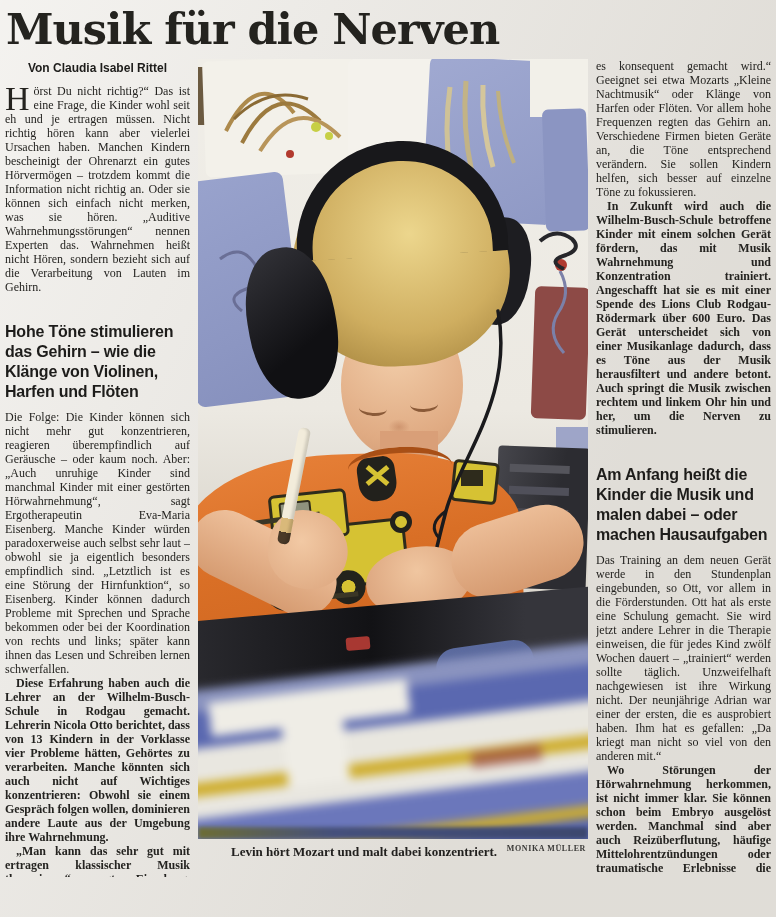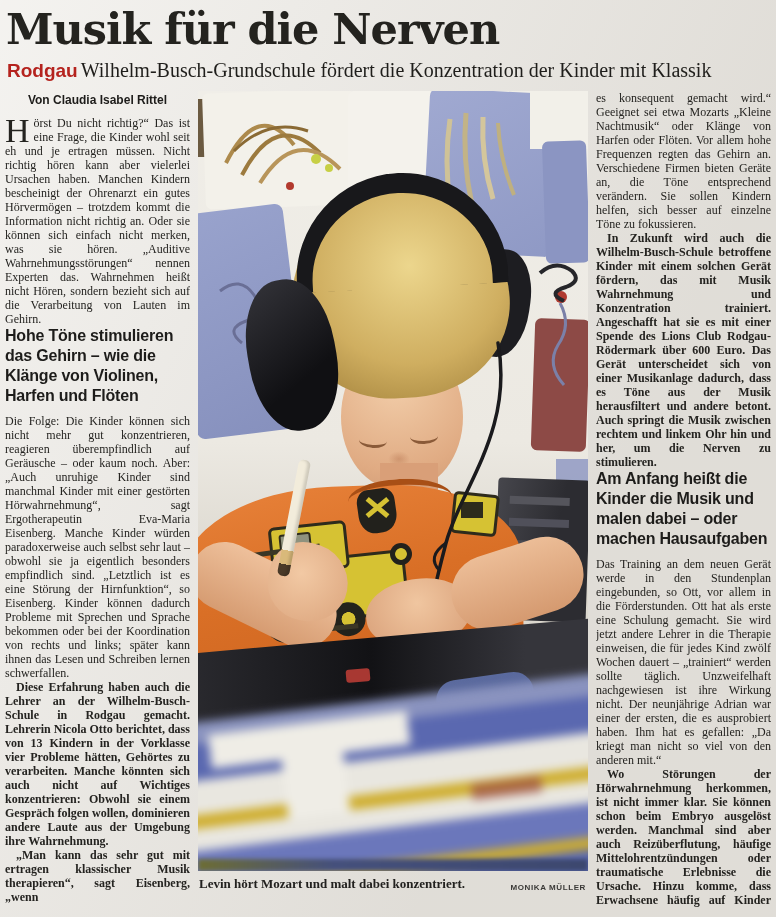--- a/index.html
+++ b/index.html
@@ -14,21 +14,21 @@
   .content{display:flex;gap:8px;padding:0 5px;height:818px;overflow:hidden;}
   .col{overflow:hidden;}
   .col.left{width:186px;}
   .col.right{width:176px;}
   .byline{text-align:center;font-family:"Liberation Sans",sans-serif;font-weight:700;
           font-size:12px;margin:2px 0 9px;color:#1d1c1a;}
   .body{font-size:12px;line-height:14px;text-align:justify;margin:0;hyphens:auto;-webkit-hyphens:auto;}
   .indent{text-indent:11px;font-weight:bold;}
   .dropcap{float:left;font-size:34px;line-height:27px;padding:1px 4px 0 0;color:#24231f;}
   .crosshead{font-family:"Liberation Sans",sans-serif;font-weight:700;font-size:16px;
-             line-height:20px;letter-spacing:-.2px;margin:0 0 8px;color:#1d1c1a;}
+             line-height:20px;letter-spacing:-.2px;margin:28px 0 8px;color:#1d1c1a;}
   
   .photo-col{width:390px;margin:0;}
   .photo{position:relative;width:390px;height:780px;overflow:hidden;
          background:linear-gradient(#f0eee8 0,#ece9e2 45%,#ddd9d0 60%,#d7d3c9 100%);}
   .photo div, .photo svg{position:absolute;}
   
   .p-slab{left:0;top:8px;width:14px;height:58px;background:#6b5a41;}
   .p-w1{left:6px;top:0;width:150px;height:116px;background:#f3f1ea;transform:rotate(-2deg);border-radius:6px;}
   .p-b1{left:-14px;top:118px;width:112px;height:225px;background:linear-gradient(160deg,#99a3cd,#8690bd);transform:rotate(-7deg);border-radius:8px;}
   .p-w2{left:150px;top:0;width:130px;height:103px;background:#f4f2ec;border-radius:6px;}
@@ -94,31 +94,30 @@
             background:linear-gradient(#5a6a9e,#44538a);}
   .t-red{left:148px;top:578px;width:24px;height:13px;background:#a83832;border-radius:3px;transform:rotate(-5deg);}
   .fg{left:-25px;top:608px;width:440px;height:215px;transform:rotate(-7deg);filter:blur(5px);
       background:linear-gradient(#8a93bf 0 22px,#5a68b0 22px 58px,#e9e7e0 58px 92px,#cfae2e 92px 106px,
                  #e9e7e0 106px 128px,#6b77bb 128px 162px,#cfae2e 162px 174px,#5a68b0 174px 215px);}
   .fg-t-bar{left:45px;top:14px;width:200px;height:34px;background:#efede6;}
   .fg-t-stem{left:115px;top:40px;width:62px;height:68px;background:#efede6;}
   .fg-red{left:300px;top:95px;width:70px;height:16px;background:#9a4a42;opacity:.7;}
   .fg-band{left:0;top:768px;width:390px;height:12px;filter:blur(2px);
            background:linear-gradient(90deg,#6d6d35,#45507c 35%,#3d486e);}
-  .caption-row{display:flex;justify-content:space-between;align-items:flex-end;padding:5px 2px 0 1px;}
+  .caption-row{display:flex;justify-content:space-between;align-items:flex-start;padding:5px 2px 0 1px;margin-left:32px;}
   .cap{font-weight:700;font-size:13px;color:#22211f;}
-  .credit{font-family:Liberation Sans, sans-serif;font-weight:700;font-size:8px;letter-spacing:.6px;color:#3a3937;}
+  .credit{font-family:Liberation Serif, serif;font-weight:700;font-size:8px;letter-spacing:.6px;color:#3a3937;}
 </style>
 </head>
 <body>
 
 <div class="page">
   <div class="header">
     <h1 class="headline">Musik für die Nerven</h1>
-    <p class="subhead"><span class="kicker">Rodgau</span><span>Wilhelm-Busch-Grundschule fördert die Konzentration der Kinder mit Klassik</span></p>
   </div>
 
   <div class="content">
 
     <div class="col left">
       <p class="byline">Von Claudia Isabel Rittel</p>
       <p class="body"><span class="dropcap">H</span><span>örst Du nicht richtig?“ Das ist eine Frage, die Kinder wohl seit eh und je ertragen müssen. Nicht richtig hören kann aber vielerlei Ursachen haben. Manchen Kindern bescheinigt der Ohrenarzt ein gutes Hörvermögen – trotzdem kommt die Information nicht richtig an. Oder sie können sich einfach nicht merken, was sie hören. „Auditive Wahrnehmungsstörungen“ nennen Experten das. Wahrnehmen heißt nicht Hören, sondern bezieht sich auf die Verarbeitung von Lauten im Gehirn.</span></p>
       <h2 class="crosshead">Hohe Töne stimulieren das Gehirn – wie die Klänge von Violinen, Harfen und Flöten</h2>
       <p class="body">Die Folge: Die Kinder können sich nicht mehr gut konzentrieren, reagieren überempfindlich auf Geräusche – oder kaum noch. Aber: „Auch unruhige Kinder sind manchmal Kinder mit einer gestörten Hörwahrnehmung“, sagt Ergotherapeutin Eva-Maria Eisenberg. Manche Kinder würden paradoxerweise auch selbst sehr laut – obwohl sie ja eigentlich besonders empfindlich sind. „Letztlich ist es eine Störung der Hirnfunktion“, so Eisenberg. Kinder können dadurch Probleme mit Sprechen und Sprache bekommen oder bei der Koordination von rechts und links; später kann ihnen das Lesen und Schreiben lernen schwerfallen.</p>
       <p class="body indent">Diese Erfahrung haben auch die Lehrer an der Wilhelm-Busch-Schule in Rodgau gemacht. Lehrerin Nicola Otto berichtet, dass von 13 Kindern in der Vorklasse vier Probleme hätten, Gehörtes zu verarbeiten. Manche könnten sich auch nicht auf Wichtiges konzentrieren: Obwohl sie einem Gespräch folgen wollen, dominieren andere Laute aus der Umgebung ihre Wahrnehmung.</p>

